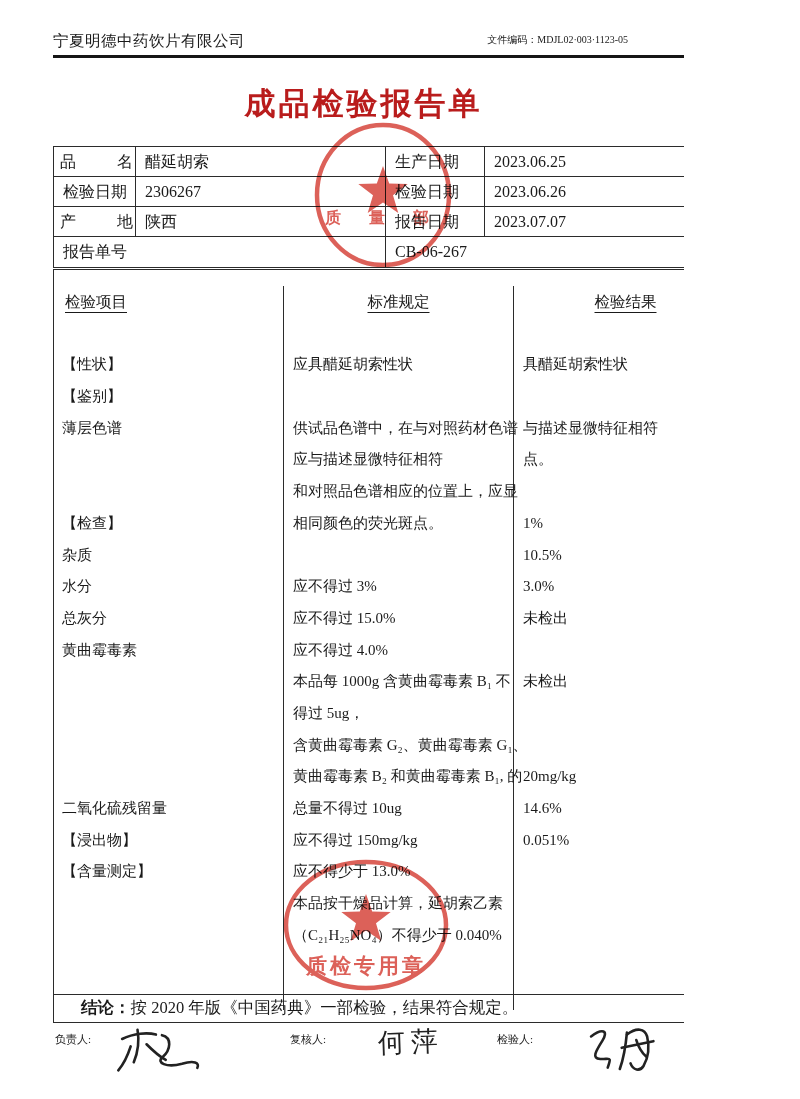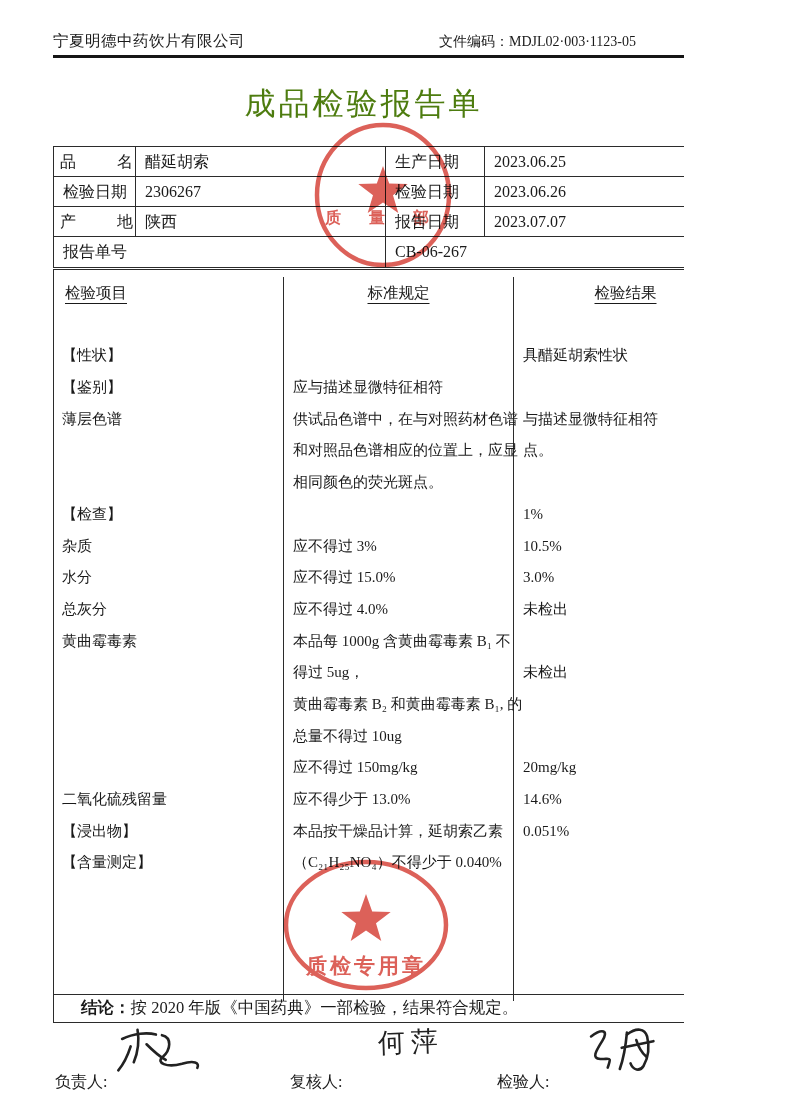--- a/index.html
+++ b/index.html
@@ -4,54 +4,54 @@
 <style>
   * { margin:0; padding:0; box-sizing:border-box; }
   html,body { background:#ffffff; }
   .page {
     position:relative; width:684px; height:1099px; background:#fff;
     font-family:"Liberation Serif","DejaVu Serif",serif;
     color:#1a1a1a; overflow:hidden;
   }
   
   .company { position:absolute; left:53px; top:31px; font-size:15.5px; letter-spacing:0.5px; }
-  .doccode { position:absolute; right:48px; top:33px; font-size:14px; }
+  .doccode { position:absolute; right:56px; top:33px; font-size:10px; }
   .rule    { position:absolute; left:53px; top:55px; width:695px; height:3px; background:#151515; }
   
   .title { position:absolute; top:83px; left:0; width:100%; text-align:center;
-           font-size:31px; font-weight:normal; letter-spacing:3px; color:#4d7c0f;padding-left:43px; }
+           font-size:31px; font-weight:bold; letter-spacing:3px; color:#b91c1c;padding-left:43px; }
   
   .info-table { position:absolute; left:53px; top:146px; width:685px; height:122px;
     display:grid; grid-template-columns:82px 250px 99px 1fr; grid-template-rows:repeat(4,1fr);
     border:1px solid #2b2b2b; font-size:16px; }
   .info-cell { border-right:1px solid #2b2b2b; border-bottom:1px solid #2b2b2b;
     line-height:29px; padding-left:9px; white-space:nowrap; overflow:hidden; }
   .info-cell.no-r { border-right:none; }
   .info-cell.no-b { border-bottom:none; }
   .info-cell.colspan2 { grid-column: span 2; }
   .info-cell.spread { text-align:justify; text-align-last:justify; padding-left:6px; padding-right:2px; }
   
   .main-table { position:absolute; left:53px; top:269px; width:685px; height:726px;
     border:1px solid #2b2b2b; }
-  .mt-col { position:absolute; top:7px; height:100%; }
+  .mt-col { position:absolute; top:16px; height:100%; }
   .mt-col.c-item     { left:0;     width:230px; border-right:1px solid #2b2b2b; }
   .mt-col.c-standard { left:230px; width:230px; border-right:1px solid #2b2b2b; }
   .mt-col.c-result   { left:460px; width:223px; }
   .mt-line { height:31.7px; line-height:31.7px; font-size:15px; white-space:nowrap; }
   .c-item .mt-line { padding-left:8px; }
   .c-standard .mt-line, .c-result .mt-line { padding-left:9px; }
   .mt-header { text-align:center; padding-left:0 !important; }
   .c-item .mt-header { text-align:left; padding-left:11px !important; }
   .hdr-text { text-decoration:underline; text-underline-offset:5px; font-size:15.5px; }
   
   .conclusion { position:absolute; left:53px; top:995px; width:685px; height:28px;
     border:1px solid #2b2b2b; border-top:none; line-height:26px; padding-left:27px; font-size:16.5px; }
   .conclusion b { font-weight:bold; }
   
-  .sig-label { position:absolute; font-size:16px; top:1072px; }
+  .sig-label { position:absolute; font-size:11px; top:1032px; }
   .lab-resp  { left:55px; }  .lab-rev { left:290px; }  .lab-insp { left:497px; }
   .sig-svg { position:absolute; }
   .reviewer-name { position:absolute; left:378px; top:1024px; font-size:27px; color:#222;
     transform:rotate(-2deg); letter-spacing:6px; }
   
   .stamp { position:absolute; mix-blend-mode:multiply; opacity:.85; }
   .stamp * { fill:none; }
   .stamp .ring { stroke:var(--stamp,#d6453c); stroke-width:4.5; }
   .stamp .star { fill:var(--stamp,#d6453c); }
   .stamp text { fill:var(--stamp,#d6453c); }
@@ -106,31 +106,33 @@
         <div class="mt-line"></div>
         <div class="mt-line"></div>
         <div class="mt-line">二氧化硫残留量</div>
         <div class="mt-line">【浸出物】</div>
         <div class="mt-line">【含量测定】</div>
         <div class="mt-line"></div>
       </div>
     <div class="mt-col c-standard">
         <div class="mt-line mt-header"><span class="hdr-text">标准规定</span></div>
         <div class="mt-line"></div>
-        <div class="mt-line"></div>
+        <div class="mt-line">应具醋延胡索性状</div>
+        <div class="mt-line"></div>
+        <div class="mt-line">供试品色谱中，在与对照药材色谱</div>
         <div class="mt-line">应与描述显微特征相符</div>
-        <div class="mt-line">供试品色谱中，在与对照药材色谱</div>
         <div class="mt-line">和对照品色谱相应的位置上，应显</div>
         <div class="mt-line">相同颜色的荧光斑点。</div>
         <div class="mt-line"></div>
         <div class="mt-line">应不得过 3%</div>
         <div class="mt-line">应不得过 15.0%</div>
         <div class="mt-line">应不得过 4.0%</div>
         <div class="mt-line">本品每 1000g 含黄曲霉毒素 B₁ 不</div>
         <div class="mt-line">得过 5ug，</div>
+        <div class="mt-line">含黄曲霉毒素 G₂、黄曲霉毒素 G₁、</div>
         <div class="mt-line">黄曲霉毒素 B₂ 和黄曲霉毒素 B₁, 的</div>
         <div class="mt-line">总量不得过 10ug</div>
         <div class="mt-line">应不得过 150mg/kg</div>
         <div class="mt-line">应不得少于 13.0%</div>
         <div class="mt-line">本品按干燥品计算，延胡索乙素</div>
         <div class="mt-line">（C₂₁H₂₅NO₄）不得少于 0.040%</div>
       </div>
     <div class="mt-col c-result">
         <div class="mt-line mt-header"><span class="hdr-text">检验结果</span></div>
         <div class="mt-line"></div>

